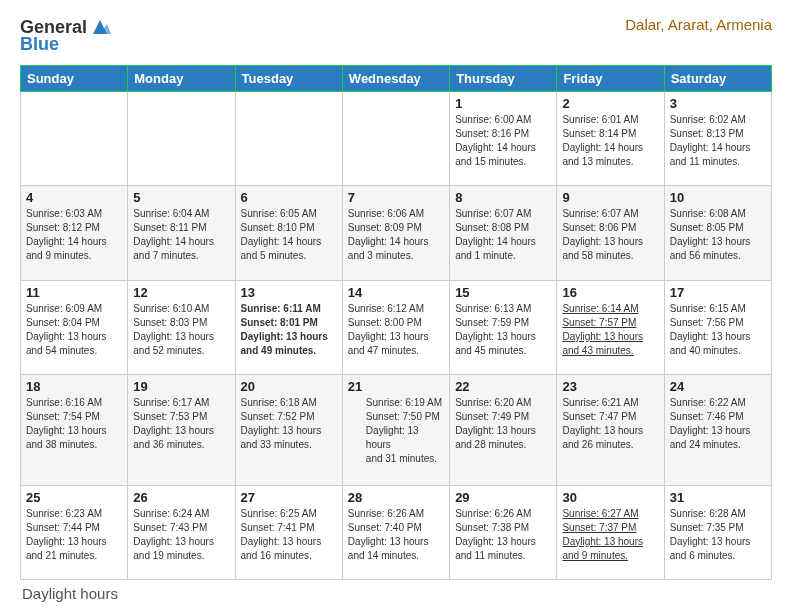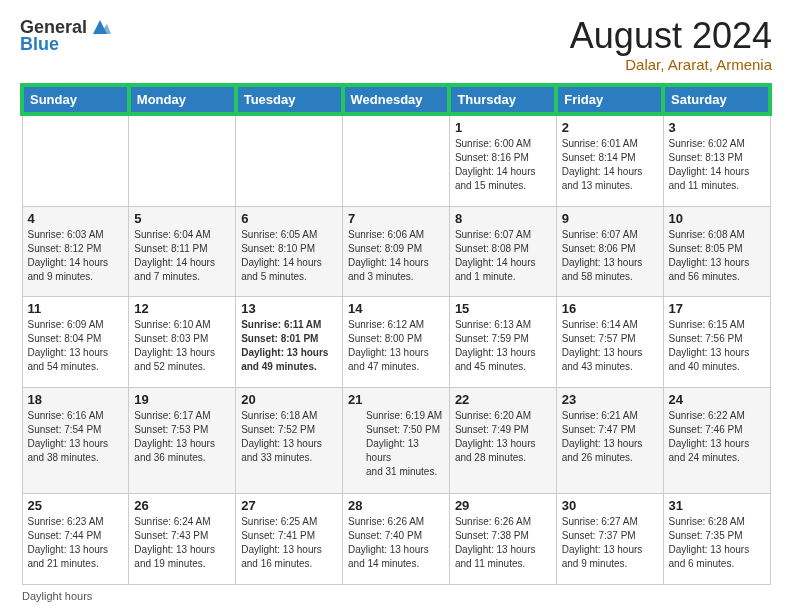--- a/index.html
+++ b/index.html
@@ -46,21 +46,21 @@
       border-collapse: collapse;
       flex: 1;
     }
     .calendar-table thead tr th {
       background-color: #2B7DC0;
       color: #fff;
       font-size: 13px;
       font-weight: bold;
       padding: 5px 6px;
       text-align: left;
-      border: 4px solid #22c55e;
+      border: 1px solid #22c55e;
     }
     .calendar-table tbody tr td {
       border: 1px solid #ccc;
       vertical-align: top;
       padding: 4px 5px;
       font-size: 10.5px;
       color: #333;
       width: calc(100% / 7);
       height: 82px;
       background: #fff;
@@ -77,21 +77,21 @@
     }
     .day-info {
       font-size: 10px;
       color: #333;
       line-height: 1.4;
     }
     .empty-cell {
       background: #fff !important;
     }
     .footer-note {
-      font-size: 11px;
+      font-size: 15px;
       color: #555;
       margin-top: 5px;
       padding-left: 2px;
     }
   </style>
 </head>
 <body>
 
 <div class="page">
   <div class="header">
@@ -101,21 +101,20 @@
           <span style="font-size:18px;font-weight:bold;color:#333;">General</span>
           <svg width="22" height="22" viewBox="0 0 22 22">
             <polygon points="4,18 11,4 18,18" fill="#2B7DC0"></polygon>
             <polygon points="11,18 18,8 22,18" fill="#2B7DC0" opacity="0.6"></polygon>
           </svg>
         </div>
         <span style="font-size:18px;font-weight:bold;color:#2B7DC0;margin-top:-4px;">Blue</span>
       </div>
     </div>
     <div class="title-section">
-      <div class="main-title">August 2024</div>
       <div class="subtitle">Dalar, Ararat, Armenia</div>
     </div>
   </div>
 
   <table class="calendar-table">
     <thead>
       <tr>
       <th>Sunday</th>
           <th>Monday</th>
           <th>Tuesday</th>
@@ -235,21 +234,21 @@
           </td>
           <td>
             <span class="day-number">15</span>
             <div class="day-info" style="white-space: pre-line;">Sunrise: 6:13 AM
 Sunset: 7:59 PM
 Daylight: 13 hours
 and 45 minutes.</div>
           </td>
           <td>
             <span class="day-number">16</span>
-            <div class="day-info" style="white-space: pre-line;">Sunrise: 6:14 AM
+            <div class="day-info" style="white-space: pre-line; text-decoration: underline;">Sunrise: 6:14 AM
 Sunset: 7:57 PM
 Daylight: 13 hours
 and 43 minutes.</div>
           </td>
           <td>
             <span class="day-number">17</span>
             <div class="day-info" style="white-space: pre-line;">Sunrise: 6:15 AM
 Sunset: 7:56 PM
 Daylight: 13 hours
 and 40 minutes.</div>
@@ -337,21 +336,21 @@
           </td>
           <td>
             <span class="day-number">29</span>
             <div class="day-info" style="white-space: pre-line;">Sunrise: 6:26 AM
 Sunset: 7:38 PM
 Daylight: 13 hours
 and 11 minutes.</div>
           </td>
           <td>
             <span class="day-number">30</span>
-            <div class="day-info" style="white-space: pre-line;">Sunrise: 6:27 AM
+            <div class="day-info" style="white-space: pre-line; text-decoration: underline;">Sunrise: 6:27 AM
 Sunset: 7:37 PM
 Daylight: 13 hours
 and 9 minutes.</div>
           </td>
           <td>
             <span class="day-number">31</span>
             <div class="day-info" style="white-space: pre-line;">Sunrise: 6:28 AM
 Sunset: 7:35 PM
 Daylight: 13 hours
 and 6 minutes.</div>

